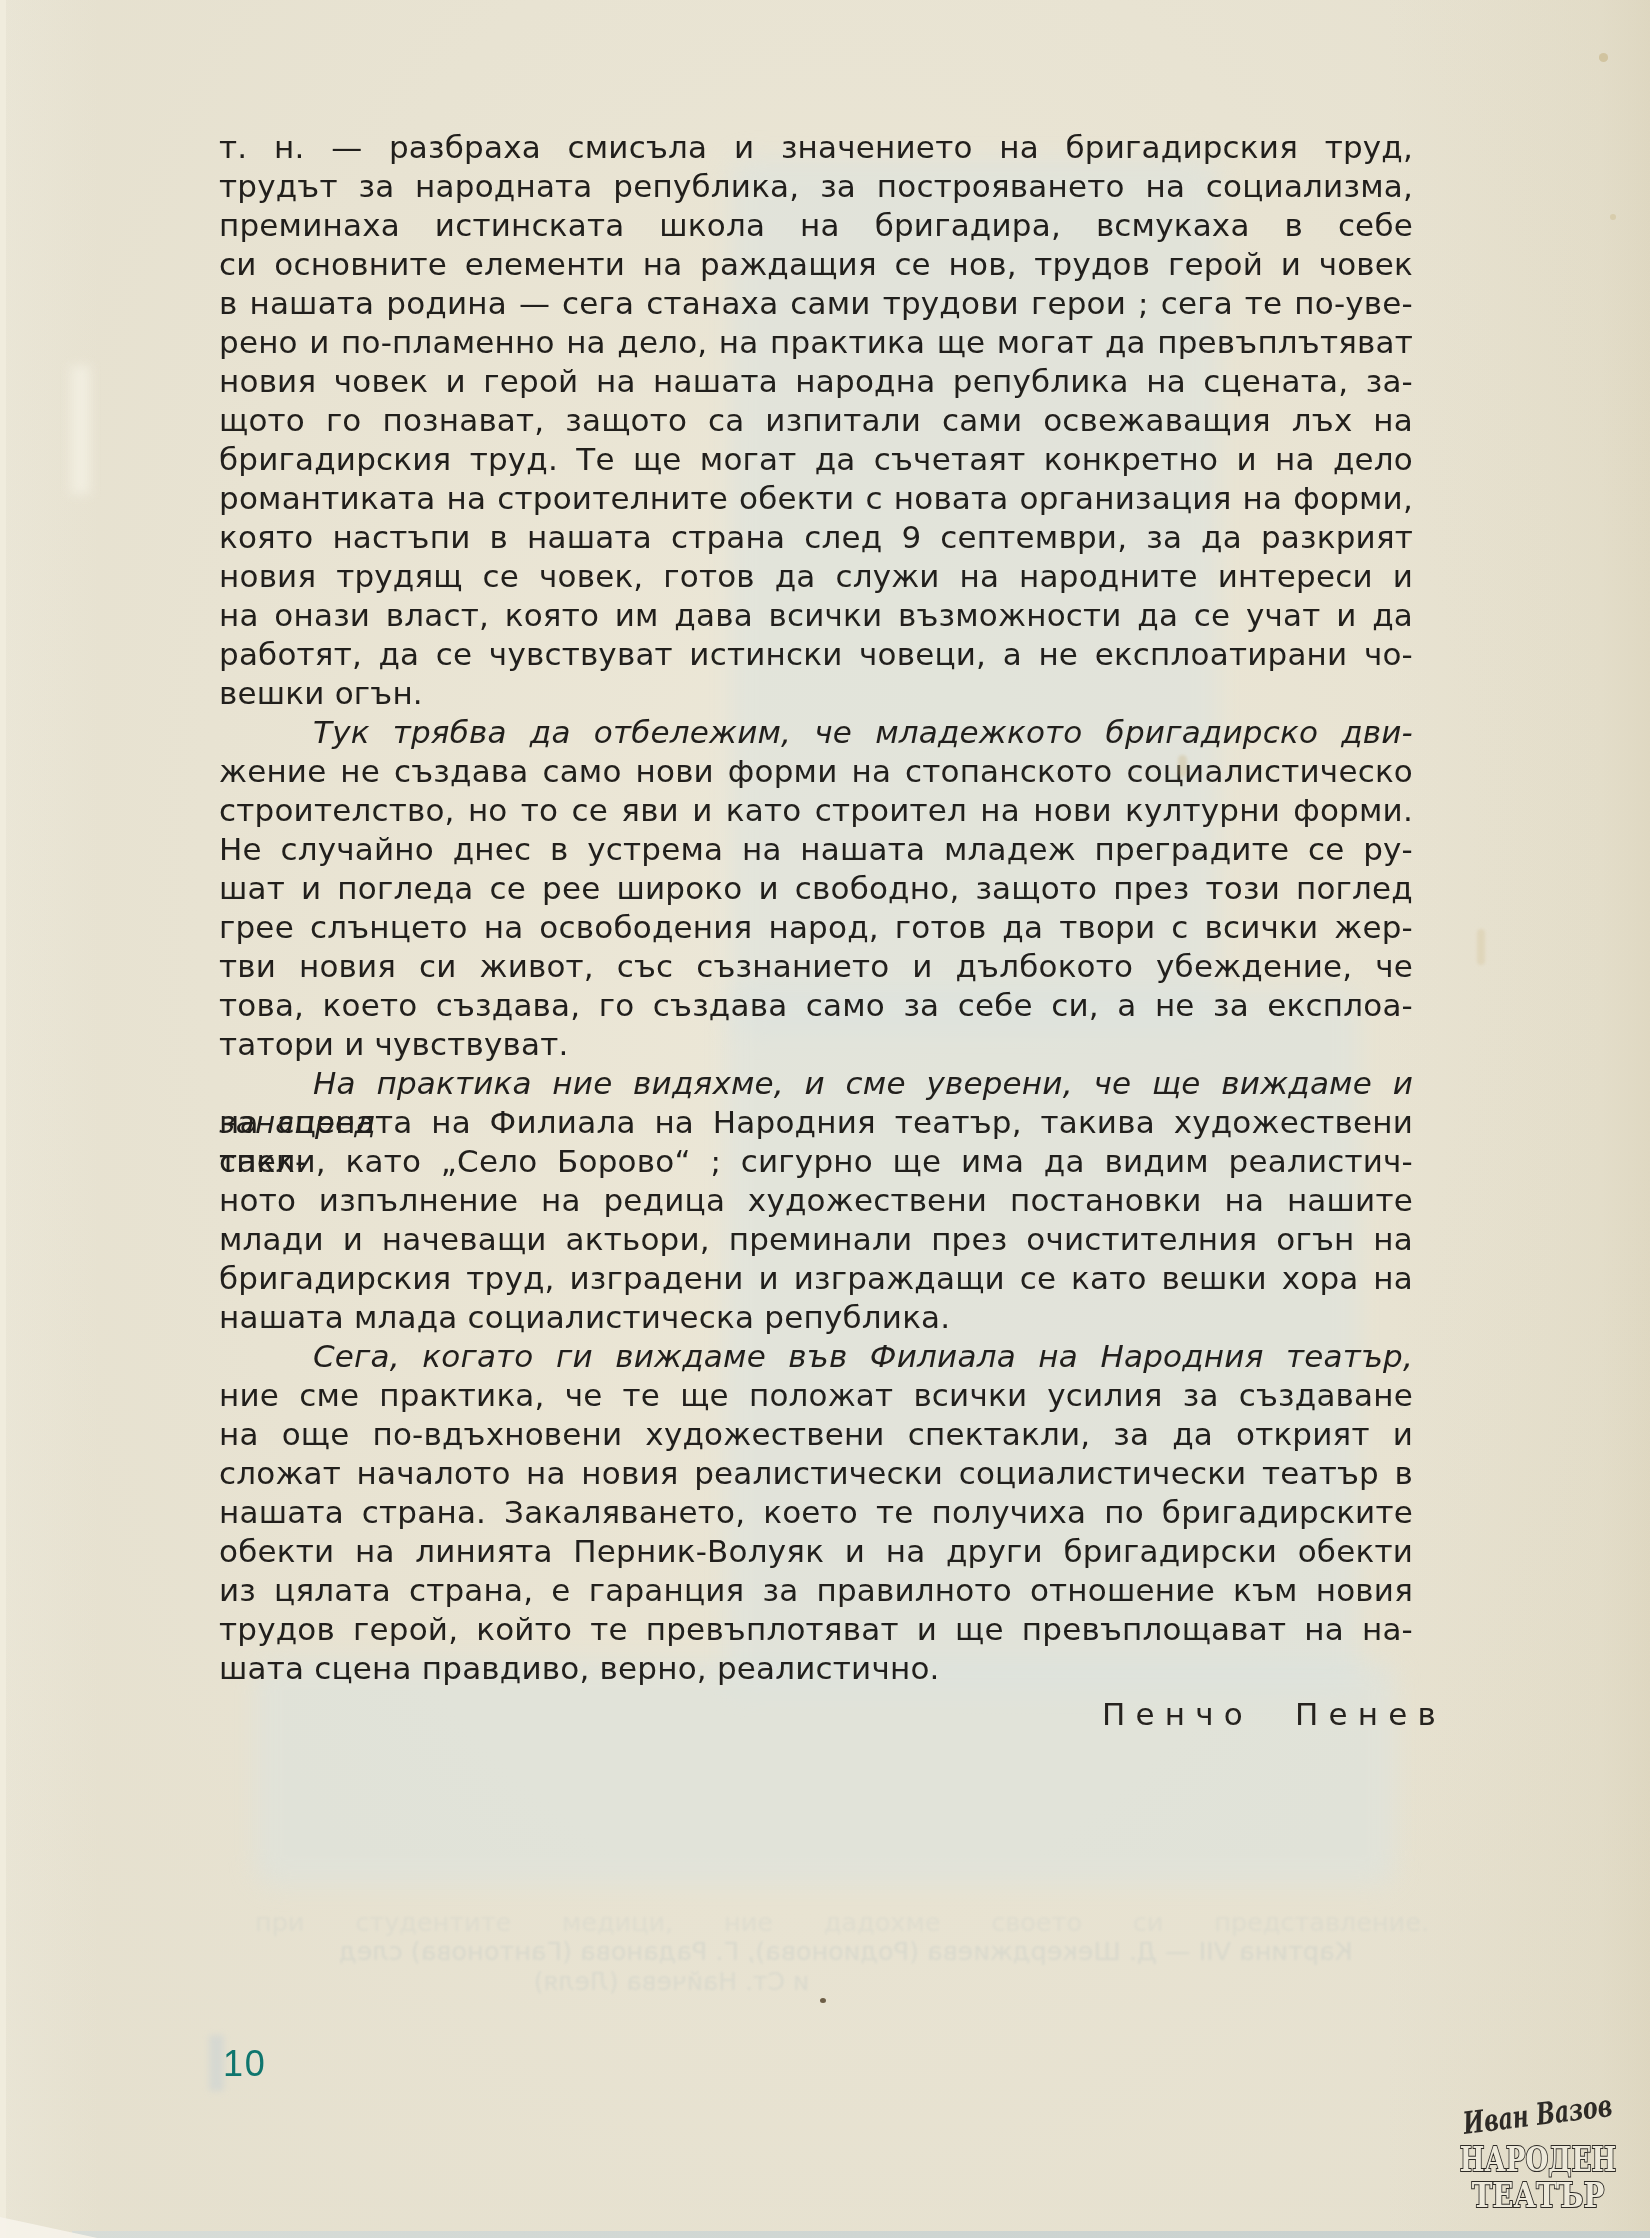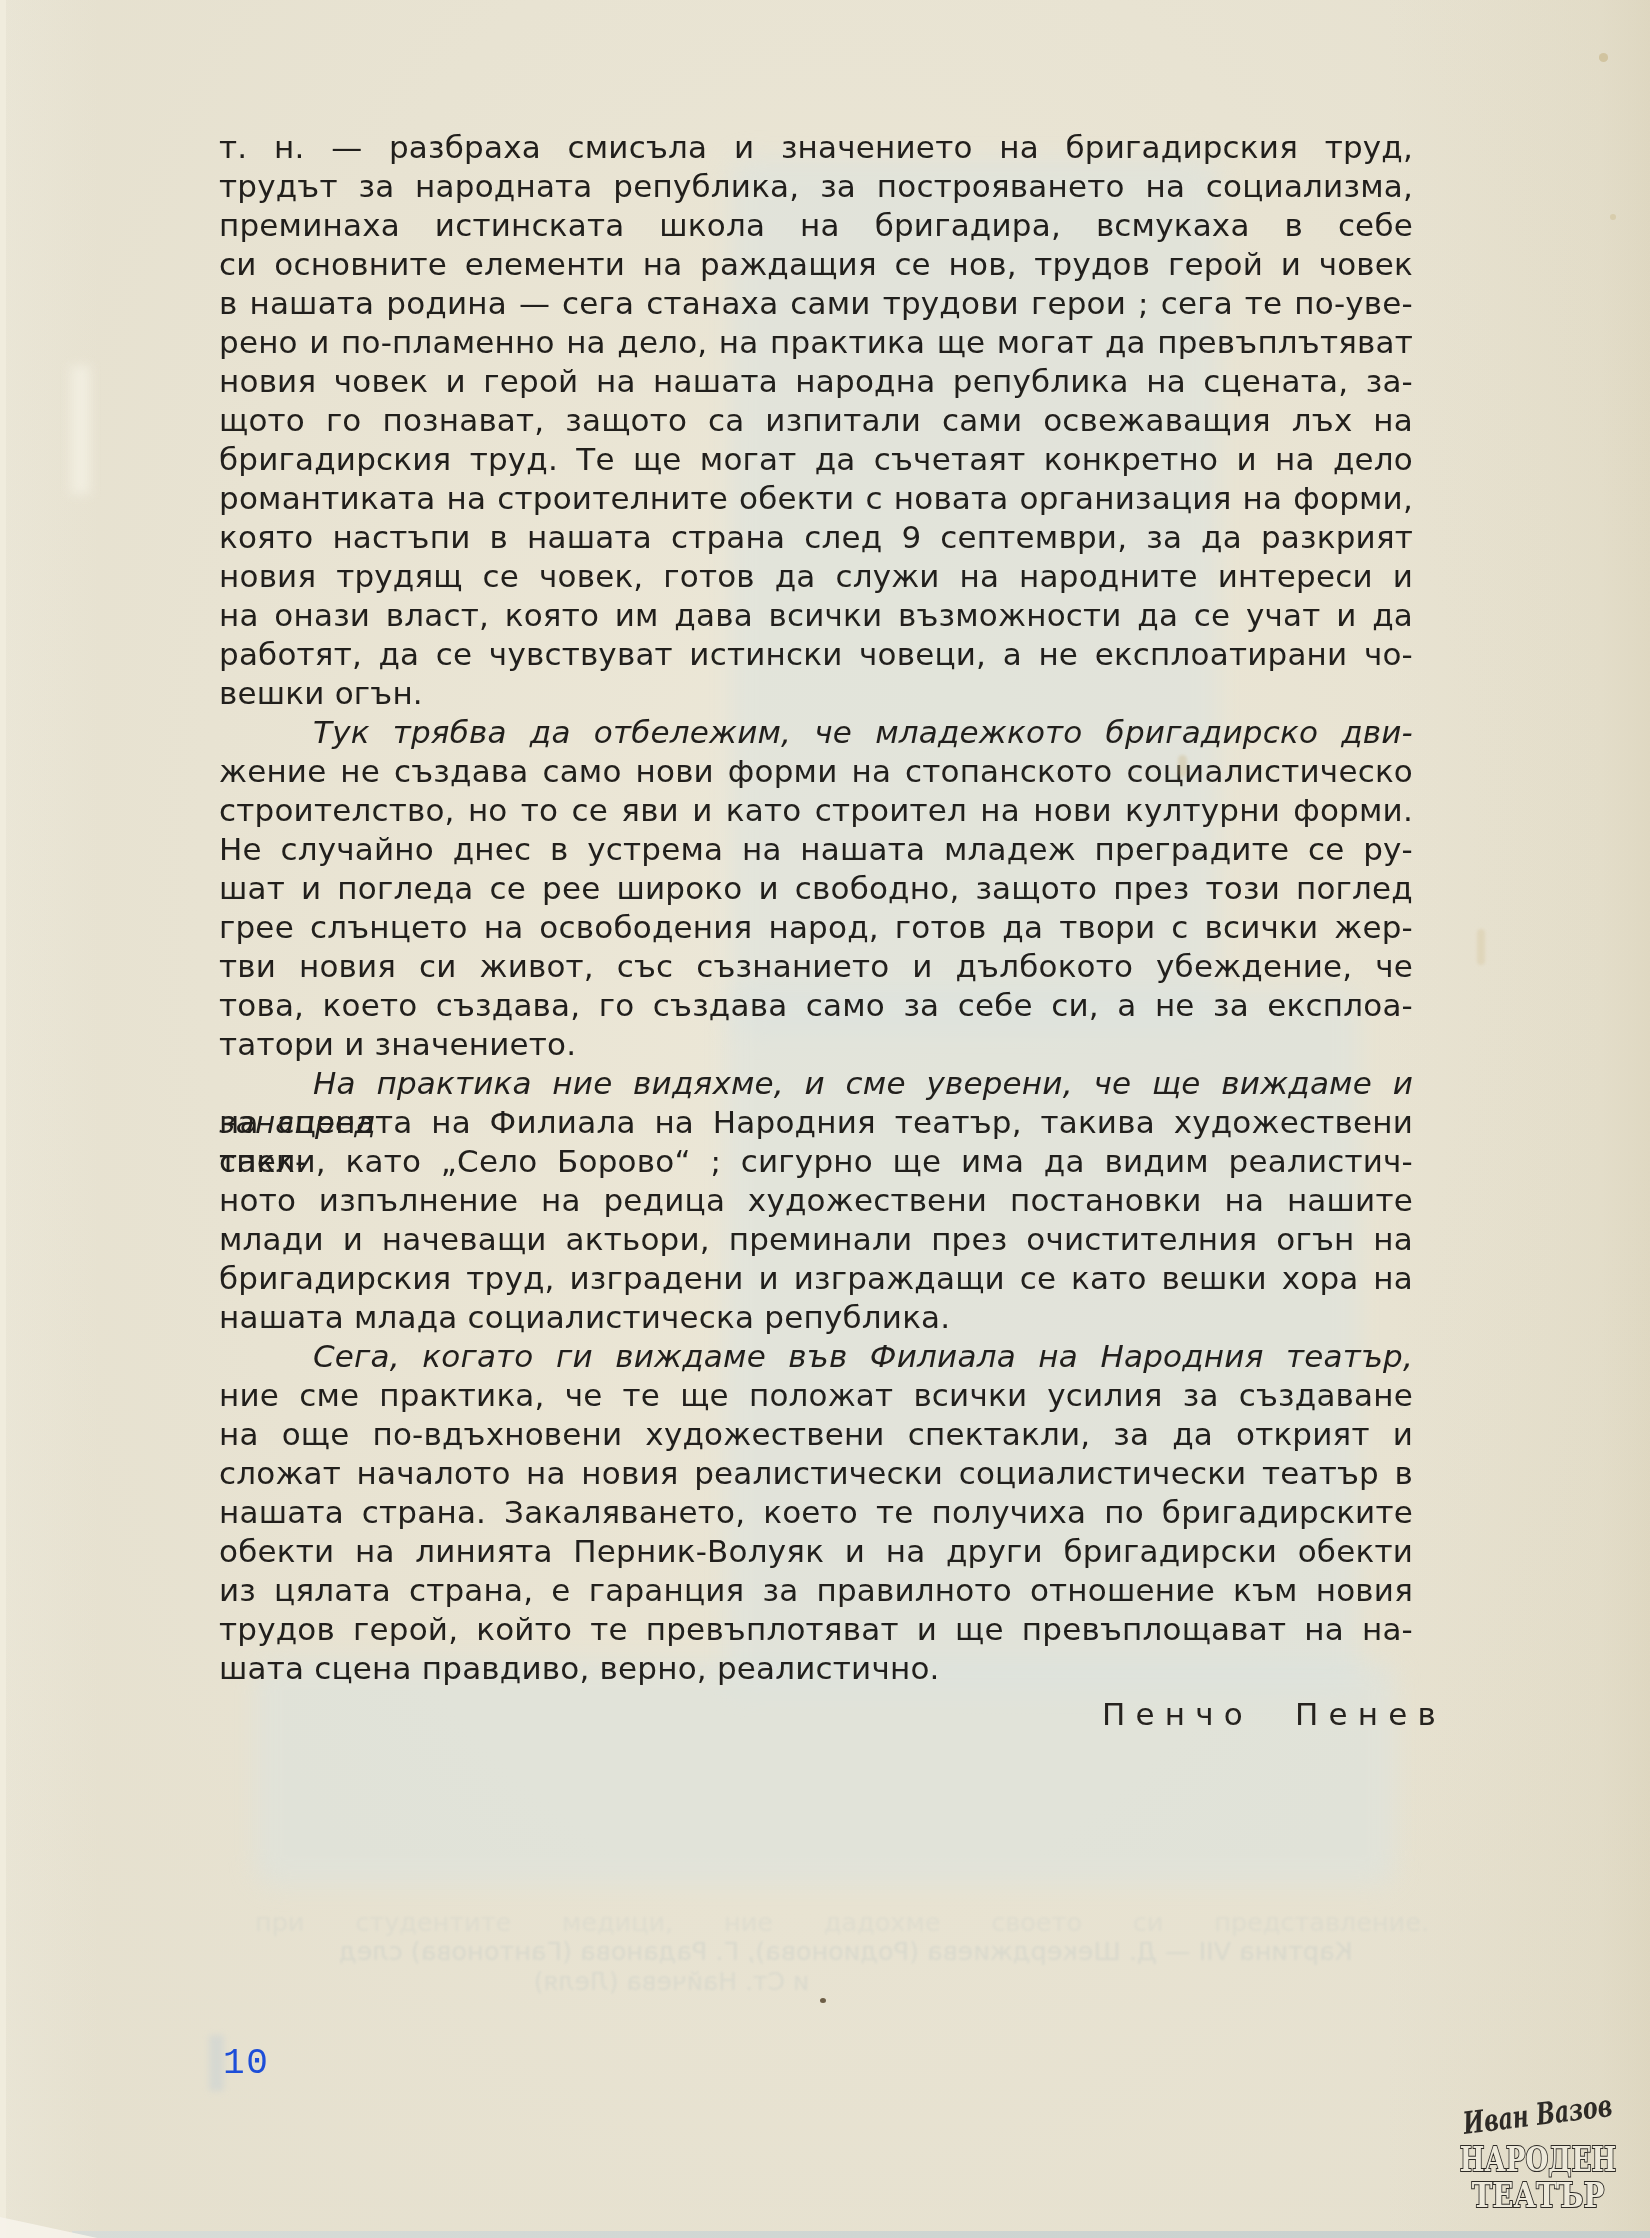--- a/index.html
+++ b/index.html
@@ -54,21 +54,21 @@
     left:255px;top:1936px;width:1182px;font-size:25.5px;opacity:.16;
     filter:blur(0.9px);transform:scaleX(-1);text-align:center;white-space:nowrap;
   }
   .ghost.m2{
     left:374px;top:1967px;width:595px;font-size:25px;opacity:.15;
     filter:blur(0.9px);transform:scaleX(-1);text-align:center;white-space:nowrap;
   }
 
   .pagenum{
     position:absolute;left:223px;top:2043px;
-    font-family:Liberation Mono, monospace;font-size:36px;color:#1d4ed8;
+    font-family:Liberation Sans, sans-serif;font-size:36px;color:#0f766e;
     letter-spacing:1.7px;
   }
   .pagenum-smudge{
     position:absolute;left:209px;top:2035px;width:15.3px;height:56px;
     background:#b9c9d6;opacity:.35;filter:blur(3.4px);
   }
 
   .logo{position:absolute;left:1453px;top:2089px;width:170px;height:128px;}
 
   
@@ -122,21 +122,21 @@
     <div class="line">работят, да се чувствуват истински човеци, а не експлоатирани чо-</div>
     <div class="line last">вешки огън.</div>
     <div class="line indent">Тук трябва да отбележим, че младежкото бригадирско дви-</div>
     <div class="line">жение не създава само нови форми на стопанското социалистическо</div>
     <div class="line">строителство, но то се яви и като строител на нови културни форми.</div>
     <div class="line">Не случайно днес в устрема на нашата младеж преградите се ру-</div>
     <div class="line">шат и погледа се рее широко и свободно, защото през този поглед</div>
     <div class="line">грее слънцето на освободения народ, готов да твори с всички жер-</div>
     <div class="line">тви новия си живот, със съзнанието и дълбокото убеждение, че</div>
     <div class="line">това, което създава, го създава само за себе си, а не за експлоа-</div>
-    <div class="line last">татори и значението.</div>
+    <div class="line last">татори и чувствуват.</div>
     <div class="line indent">На практика ние видяхме, и сме уверени, че ще виждаме и занапред</div>
     <div class="line">на сцената на Филиала на Народния театър, такива художествени спек-</div>
     <div class="line">такли, като „Село Борово“ ; сигурно ще има да видим реалистич-</div>
     <div class="line">ното изпълнение на редица художествени постановки на нашите</div>
     <div class="line">млади и начеващи актьори, преминали през очистителния огън на</div>
     <div class="line">бригадирския труд, изградени и изграждащи се като вешки хора на</div>
     <div class="line last">нашата млада социалистическа република.</div>
     <div class="line indent">Сега, когато ги виждаме във Филиала на Народния театър,</div>
     <div class="line">ние сме практика, че те ще положат всички усилия за създаване</div>
     <div class="line">на още по-вдъхновени художествени спектакли, за да открият и</div>

